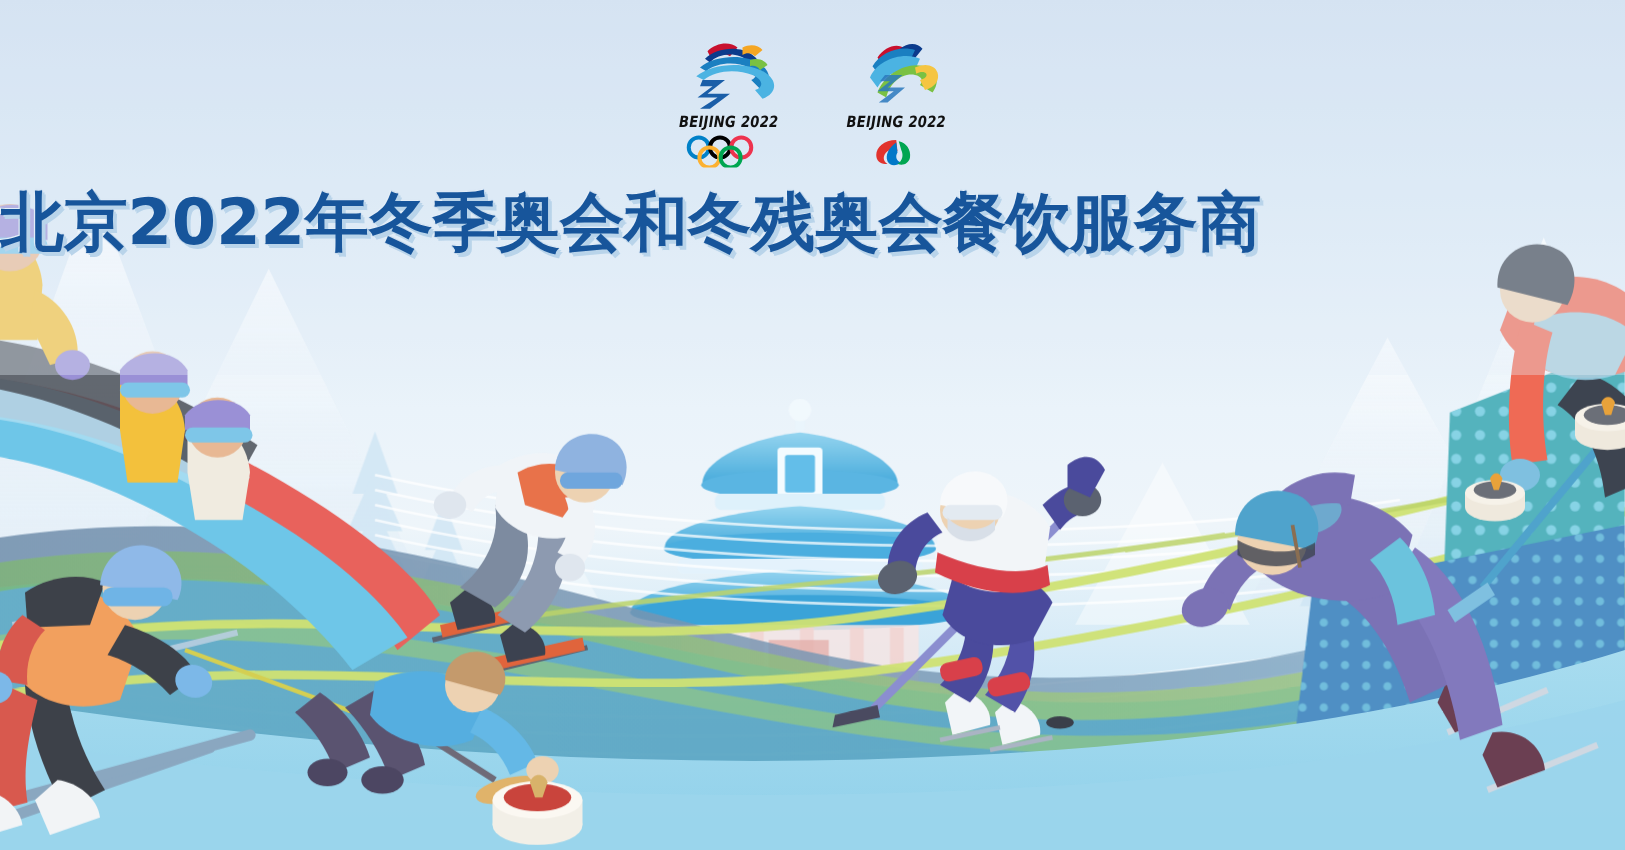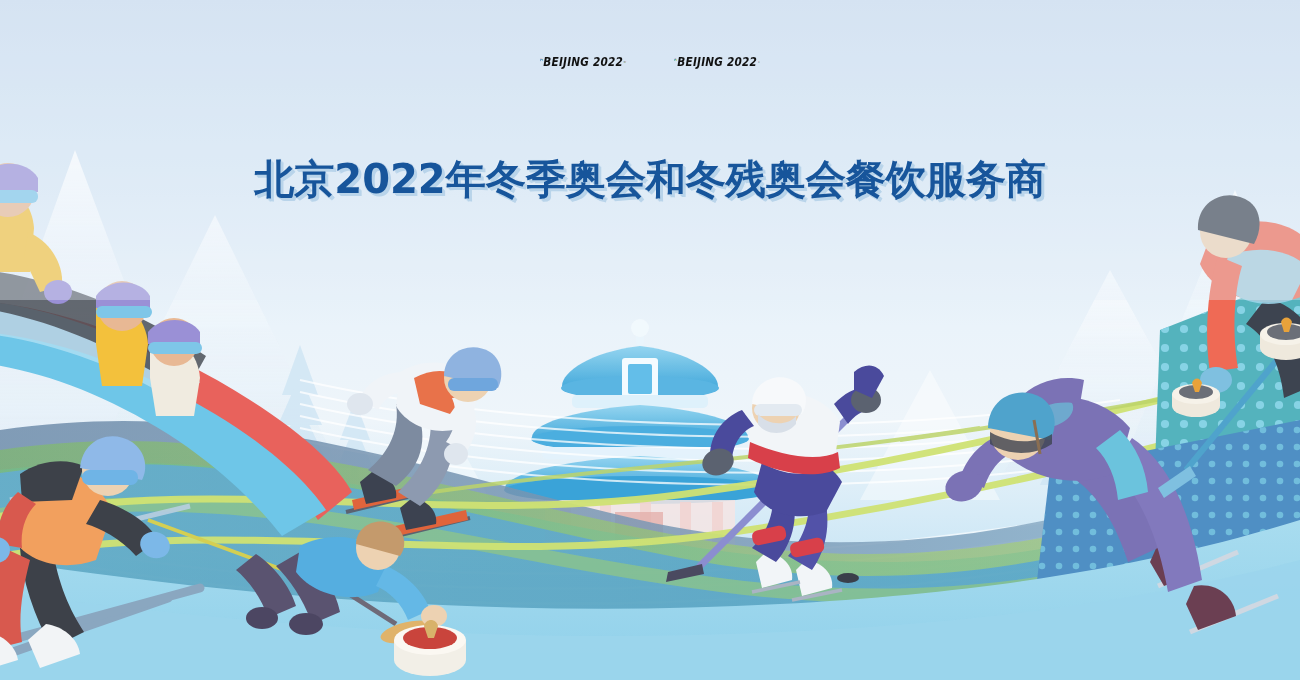--- a/index.html
+++ b/index.html
@@ -14,38 +14,38 @@
   #banner *{box-sizing:border-box;}
   .layer{position:absolute;inset:0;}
   .svgfull{position:absolute;inset:0;width:1300px;height:680px;display:block;}
 
   
   #emblems{
     position:absolute;left:0;right:0;top:30px;
     display:flex;justify-content:center;align-items:flex-start;gap:46px;
     z-index:30;
   }
-  .emblem{width:88px;display:flex;align-items:center;}
+  .emblem{width:88px;display:flex;flex-direction:column;align-items:center;}
   .emblem .mark{width:86px;height:60px;}
   .emblem .wordmark{
     font-family:"DejaVu Sans","Liberation Sans",sans-serif;
     font-weight:bold;font-style:italic;
     font-size:10.5px;letter-spacing:.2px;color:#111;
     margin-top:2px;white-space:nowrap;
     transform:scaleY(1.18);
   }
   .emblem .under{height:26px;margin-top:4px;}
 
   
   #title{
     position:absolute;top:148px;left:0;right:0;
-    text-align:center;z-index:40;
+    z-index:40;
     font-family:"DejaVu Sans","Liberation Sans",sans-serif;
     font-weight:bold;
-    font-size:40px;
+    font-size:51px;
     line-height:62px;
     letter-spacing:0px;
     color:#17559b;
     text-shadow:
       2px 2px 0 #b9d4ea,
       3px 3px 0 #b9d4ea,
       -1px -1px 0 #e3eef8,
       0 0 1px #17559b;
     white-space:nowrap;
   }

